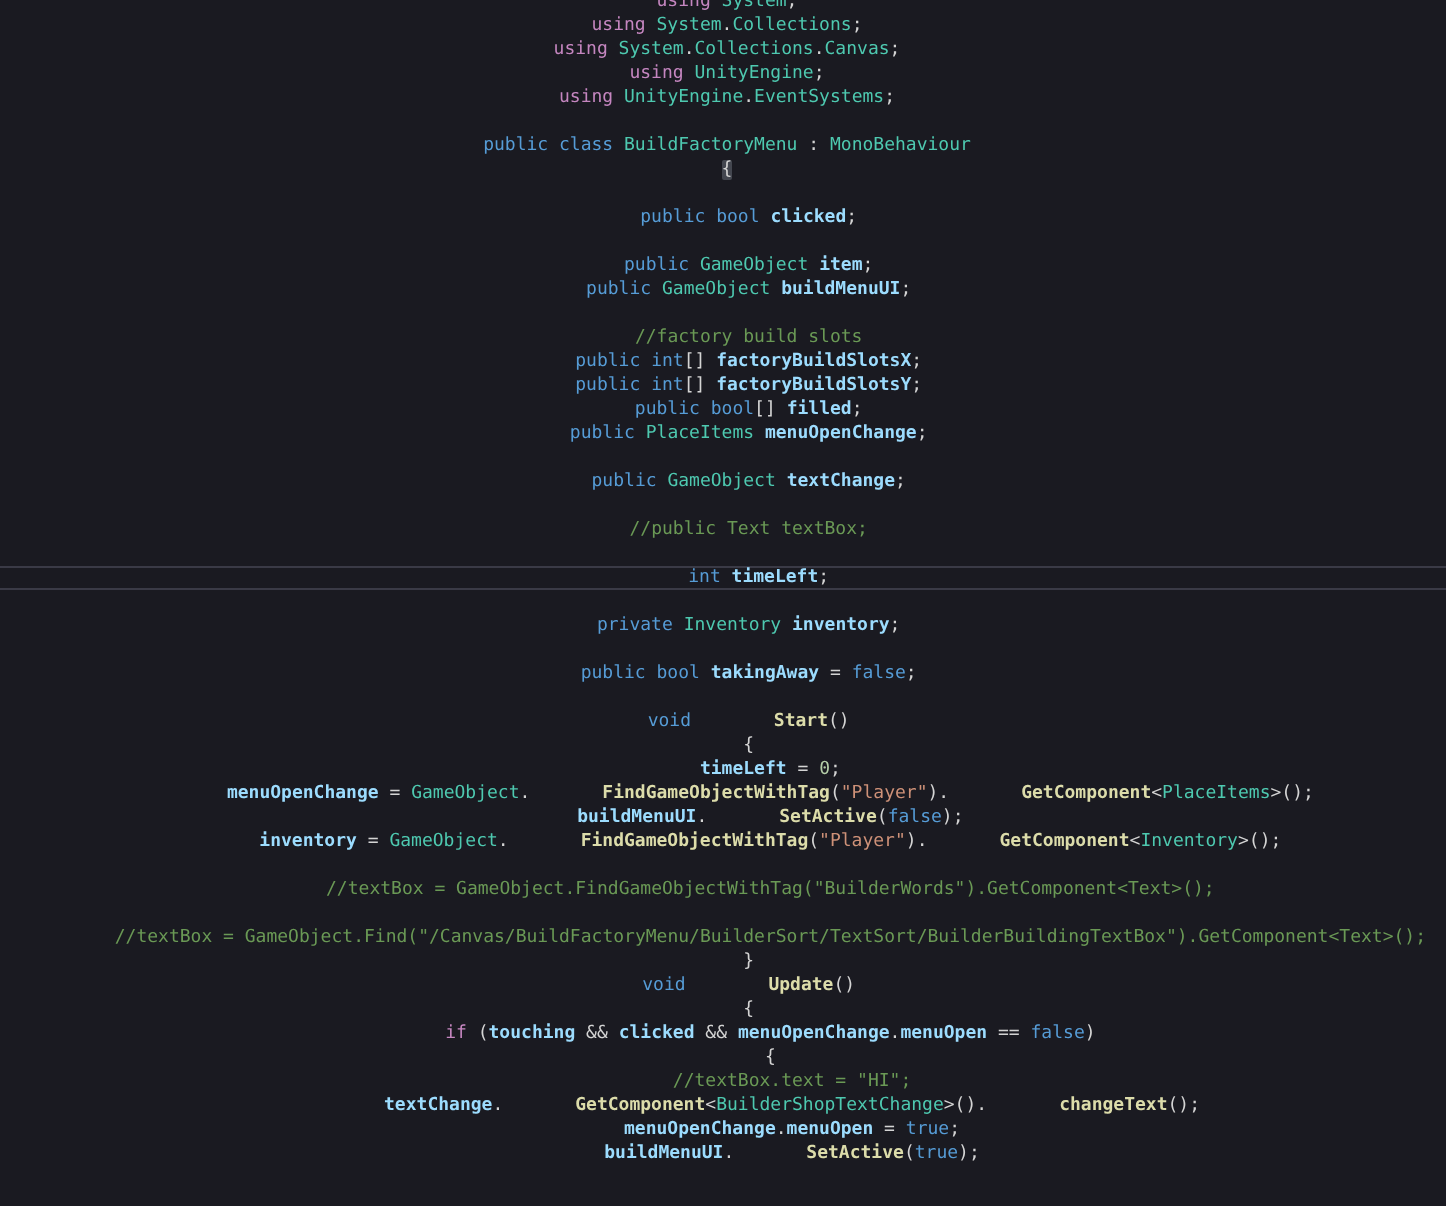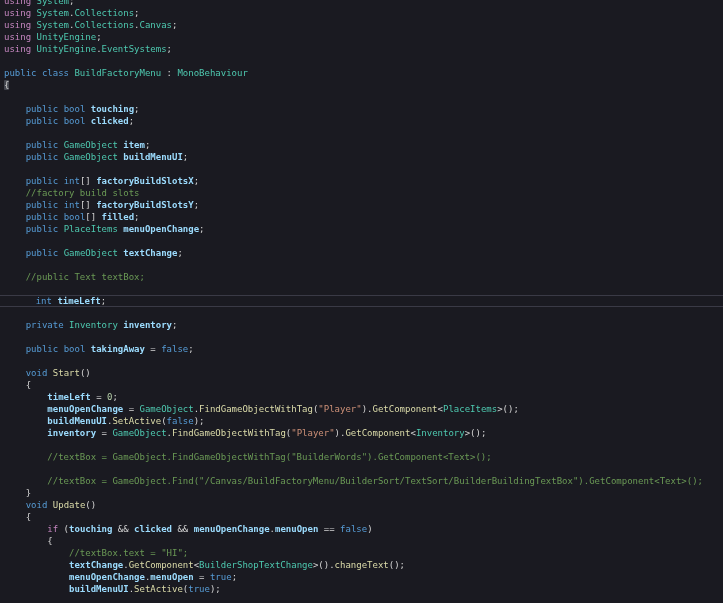--- a/index.html
+++ b/index.html
@@ -1,34 +1,34 @@
 <!DOCTYPE html>
 <html style="--cur: #3a3a46; --bhl: #43464f;"><head>
 <meta charset="utf-8">
 <style>
   html,body{margin:0;padding:0;}
   body{width:723px;height:603px;overflow:hidden;background:#1a1a21;}
-  .window{width:723px;height:603px;overflow:hidden;position:relative;}
+  .window{width:723px;height:603px;overflow:hidden;position:relative;text-align:center;}
   .code{
     font-family:"DejaVu Sans Mono","Liberation Mono",monospace;
     font-size:9px;
     line-height:12px;
     margin-top:-5px;
   }
   .line{
     height:12px;
     white-space:pre;
     padding-left:4px;
   }
   .line.current{
     box-shadow: inset 0 1px 0 var(--cur), inset 0 -1px 0 var(--cur);
     padding-left: 14px;
   }
   .t-va{font-weight:bold;}
-  .t-fn{font-weight:normal;}
+  .t-fn{font-weight:bold;margin-left:36px;}
   .hl{background:var(--bhl);border-radius:1px;}
 </style>
 <style>.t-kw{color:#C586C0}
 .t-kb{color:#569CD6}
 .t-ty{color:#4EC9B0}
 .t-va{color:#9CDCFE}
 .t-fn{color:#DCDCAA}
 .t-st{color:#CE9178}
 .t-co{color:#6A9955}
 .t-pu{color:#D4D4D4}
@@ -39,28 +39,27 @@
   <div class="code">
       <div class="line"><span class="t-kw">using</span><span class="t-pu"> </span><span class="t-ty">System</span><span class="t-pu">;</span></div>
       <div class="line"><span class="t-kw">using</span><span class="t-pu"> </span><span class="t-ty">System</span><span class="t-pu">.</span><span class="t-ty">Collections</span><span class="t-pu">;</span></div>
       <div class="line"><span class="t-kw">using</span><span class="t-pu"> </span><span class="t-ty">System</span><span class="t-pu">.</span><span class="t-ty">Collections</span><span class="t-pu">.</span><span class="t-ty">Canvas</span><span class="t-pu">;</span></div>
       <div class="line"><span class="t-kw">using</span><span class="t-pu"> </span><span class="t-ty">UnityEngine</span><span class="t-pu">;</span></div>
       <div class="line"><span class="t-kw">using</span><span class="t-pu"> </span><span class="t-ty">UnityEngine</span><span class="t-pu">.</span><span class="t-ty">EventSystems</span><span class="t-pu">;</span></div>
       <div class="line"></div>
       <div class="line"><span class="t-kb">public</span><span class="t-pu"> </span><span class="t-kb">class</span><span class="t-pu"> </span><span class="t-ty">BuildFactoryMenu</span><span class="t-pu"> : </span><span class="t-ty">MonoBehaviour</span></div>
       <div class="line"><span class="t-pu hl">{</span></div>
       <div class="line"></div>
-      <div class="line"><span class="t-pu">    </span><span class="t-kb">public</span><span class="t-pu"> </span><span class="t-kb">bool</span><span class="t-pu"> </span><span class="t-va">touching</span><span class="t-pu">;</span></div>
       <div class="line"><span class="t-pu">    </span><span class="t-kb">public</span><span class="t-pu"> </span><span class="t-kb">bool</span><span class="t-pu"> </span><span class="t-va">clicked</span><span class="t-pu">;</span></div>
       <div class="line"></div>
       <div class="line"><span class="t-pu">    </span><span class="t-kb">public</span><span class="t-pu"> </span><span class="t-ty">GameObject</span><span class="t-pu"> </span><span class="t-va">item</span><span class="t-pu">;</span></div>
       <div class="line"><span class="t-pu">    </span><span class="t-kb">public</span><span class="t-pu"> </span><span class="t-ty">GameObject</span><span class="t-pu"> </span><span class="t-va">buildMenuUI</span><span class="t-pu">;</span></div>
       <div class="line"></div>
+      <div class="line"><span class="t-pu">    </span><span class="t-co">//factory build slots</span></div>
       <div class="line"><span class="t-pu">    </span><span class="t-kb">public</span><span class="t-pu"> </span><span class="t-kb">int</span><span class="t-pu">[] </span><span class="t-va">factoryBuildSlotsX</span><span class="t-pu">;</span></div>
-      <div class="line"><span class="t-pu">    </span><span class="t-co">//factory build slots</span></div>
       <div class="line"><span class="t-pu">    </span><span class="t-kb">public</span><span class="t-pu"> </span><span class="t-kb">int</span><span class="t-pu">[] </span><span class="t-va">factoryBuildSlotsY</span><span class="t-pu">;</span></div>
       <div class="line"><span class="t-pu">    </span><span class="t-kb">public</span><span class="t-pu"> </span><span class="t-kb">bool</span><span class="t-pu">[] </span><span class="t-va">filled</span><span class="t-pu">;</span></div>
       <div class="line"><span class="t-pu">    </span><span class="t-kb">public</span><span class="t-pu"> </span><span class="t-ty">PlaceItems</span><span class="t-pu"> </span><span class="t-va">menuOpenChange</span><span class="t-pu">;</span></div>
       <div class="line"></div>
       <div class="line"><span class="t-pu">    </span><span class="t-kb">public</span><span class="t-pu"> </span><span class="t-ty">GameObject</span><span class="t-pu"> </span><span class="t-va">textChange</span><span class="t-pu">;</span></div>
       <div class="line"></div>
       <div class="line"><span class="t-pu">    </span><span class="t-co">//public Text textBox;</span></div>
       <div class="line"></div>
       <div class="line current"><span class="t-pu">    </span><span class="t-kb">int</span><span class="t-pu"> </span><span class="t-va">timeLeft</span><span class="t-pu">;</span></div>
       <div class="line"></div>

